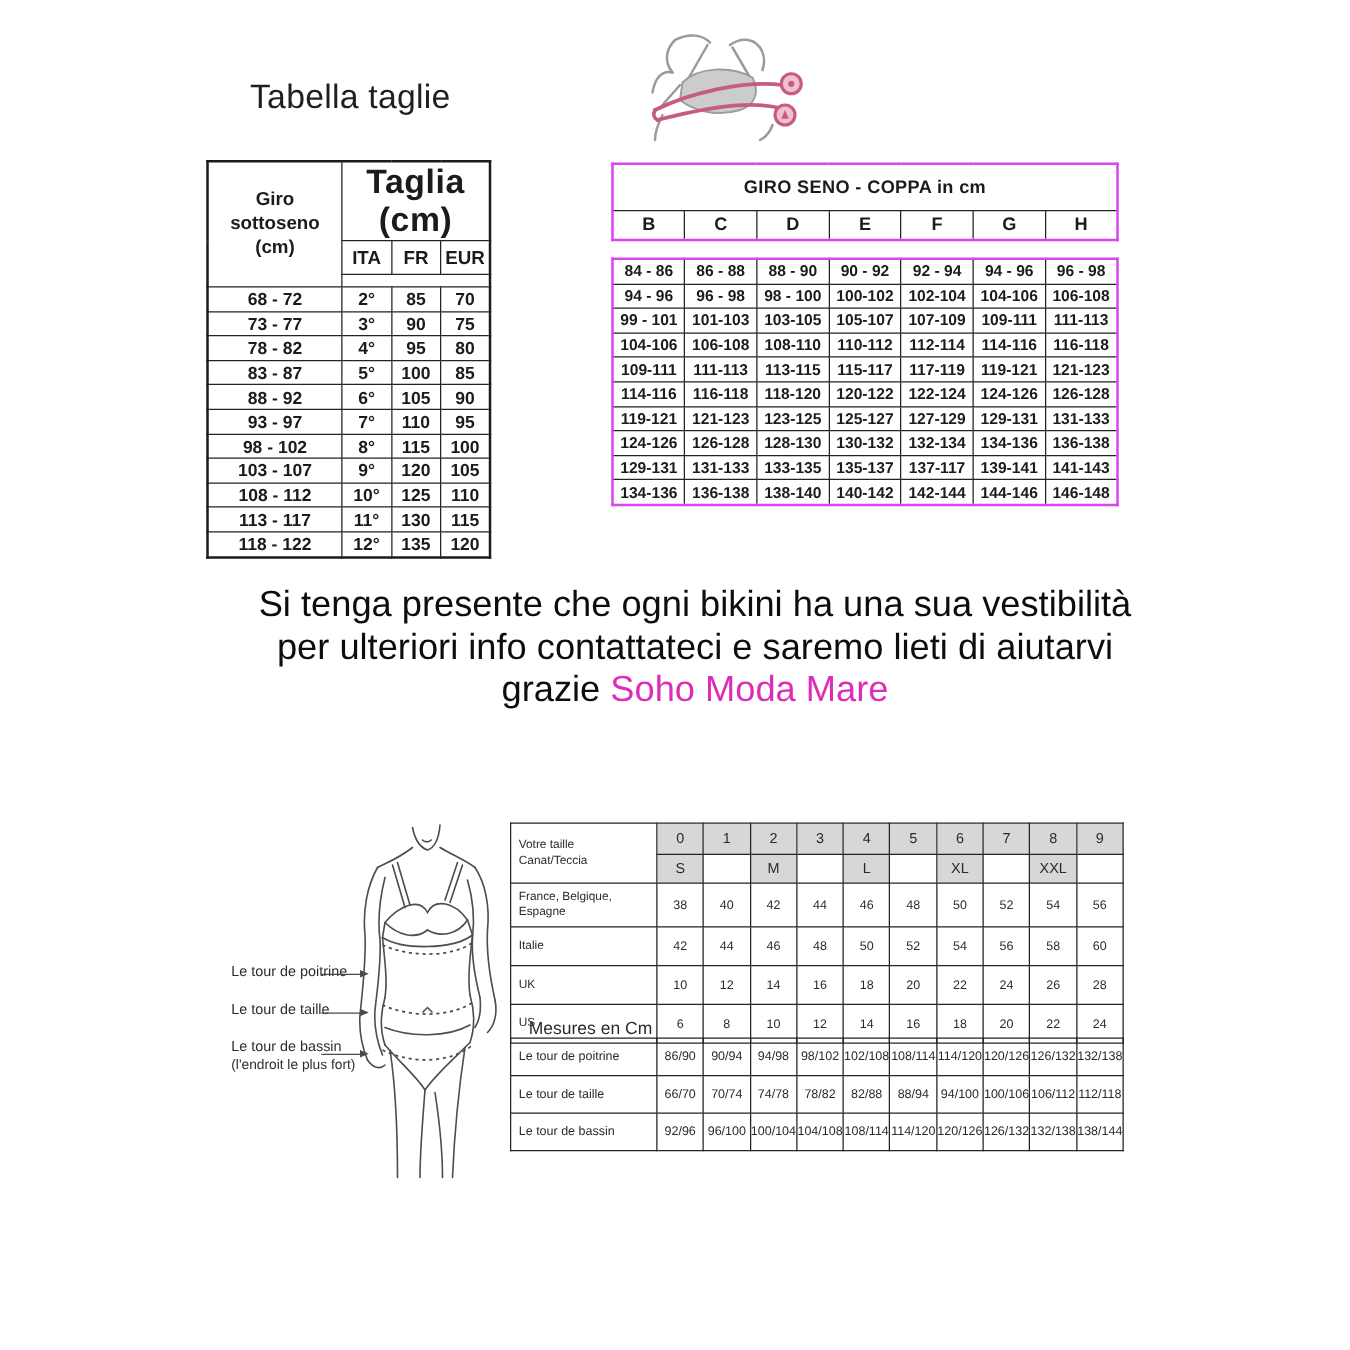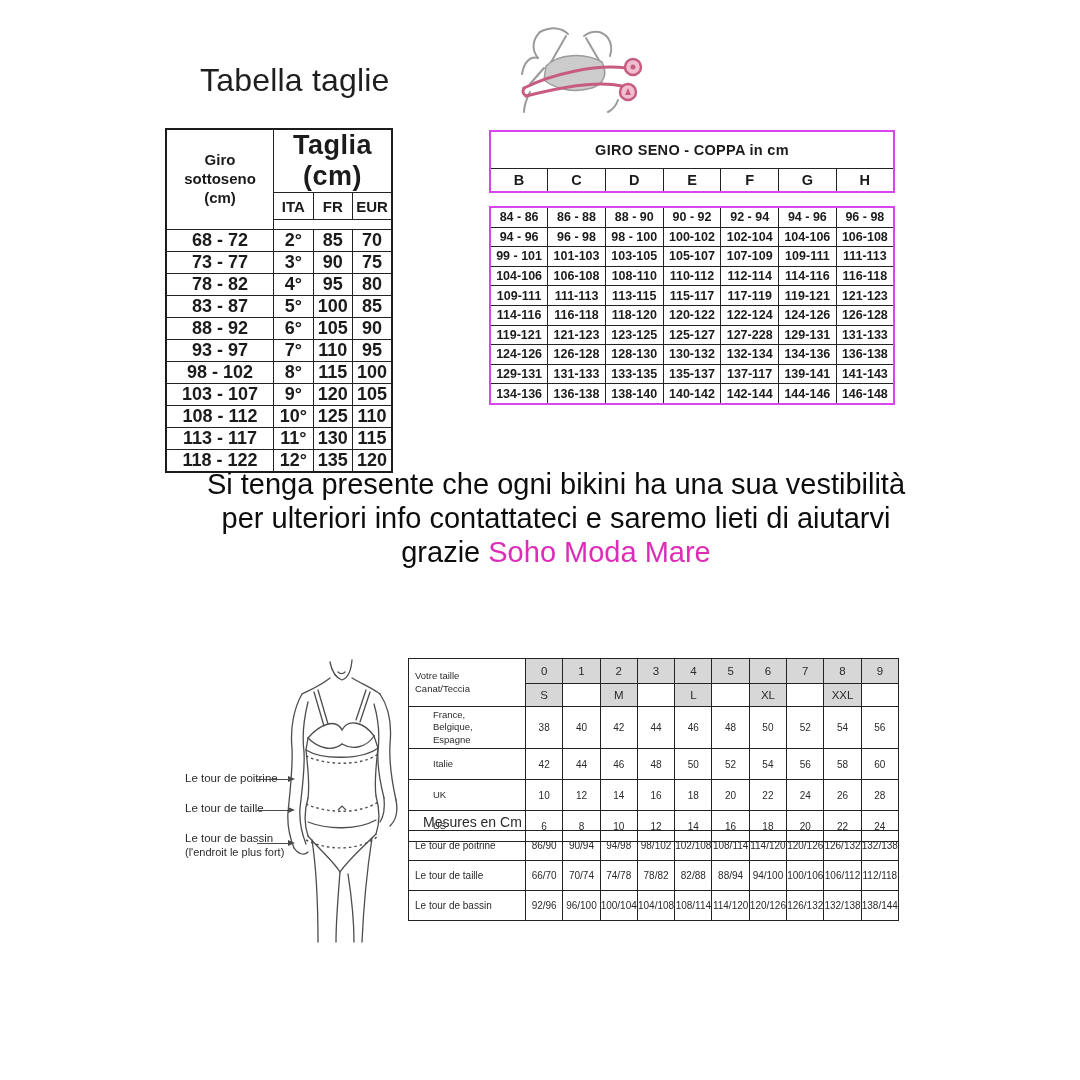--- a/index.html
+++ b/index.html
@@ -4,35 +4,35 @@
 <style>
   html,body{margin:0;padding:0;}
   body{
     width:1080px;height:1080px;position:relative;overflow:hidden;
     background:#ffffff;color:#1b1b1b;
     font-family:"Liberation Sans","DejaVu Sans",sans-serif;
   }
   .abs{position:absolute;}
 
   
-  #page-title{left:200px;top:62px;font-size:32px;color:#1f1f1f;letter-spacing:.2px;}
+  #page-title{left:200px;top:62px;font-size:27px;color:#1f1f1f;letter-spacing:.2px;}
 
   
   table{border-collapse:collapse;table-layout:fixed;}
   td,th{border:1px solid #232323;text-align:center;vertical-align:middle;
         padding:0;font-weight:600;color:#1b1b1b;overflow:hidden;}
 
   
   #left-table{left:165px;top:128px;}
   #left-table table{width:228px;border:2px solid #1c1c1c;}
   #left-table .lt-corner{width:76px;font-size:15px;font-weight:600;line-height:1.25;padding:2px 15px;}
   #left-table .lt-group{font-size:27px;font-weight:600;height:40px;letter-spacing:.5px;}
   #left-table .lt-sub th{font-size:15px;height:26px;}
   #left-table .lt-spacer th{height:9px;border-left:none;border-right:none;}
-  #left-table tbody td{font-size:18px;height:18.6px;}
+  #left-table tbody td{font-size:14px;height:18.6px;}
   #left-table tbody td:first-child{width:76px;}
 
   
   #right-table{left:489px;top:130px;width:406px;}
   #right-table table{width:406px;border:2px solid #d946ef;}
   #right-table .rt-title th{font-size:14.5px;height:36px;font-weight:700;letter-spacing:.3px;}
   #right-table .rt-letters th{font-size:14.5px;height:22px;font-weight:600;}
   #right-table .rt-gap{height:13px;}
   #right-table tbody td{font-size:12.5px;height:18.6px;font-weight:600;}
 
@@ -50,21 +50,21 @@
 
   
   #bottom-table{left:408px;top:658px;width:549px;}
   #bottom-table table{width:491px;border:1.5px solid #232323;}
   #bottom-table td,#bottom-table th{font-weight:400;color:#2a2a2a;}
   #bottom-table .corner{width:104px;text-align:left;padding:2px 6px;font-size:9.5px;line-height:1.35;background:#fff;}
   #bottom-table .num-row td{background:#d7d7d7;font-size:11.5px;height:24px;}
   #bottom-table .sz-row td{background:#d7d7d7;font-size:11.5px;height:22px;}
   #bottom-table .sz-row td:empty{background:#ffffff;}
   #bottom-table tbody td{font-size:10px;height:26px;}
-  #bottom-table tbody td:first-child{width:104px;text-align:left;padding:2px 24px;font-size:9.5px;line-height:1.3;border-radius:16px;}
+  #bottom-table tbody td:first-child{width:104px;text-align:left;padding:2px 6px;font-size:9.5px;line-height:1.3;border-radius:16px;}
   #bottom-table tbody tr.tall td{height:30px;}
   #mesures-label{left:423px;top:814px;font-size:14px;color:#2a2a2a;}
   #mesures-table{left:408px;top:830px;}
   #mesures-table table{width:491px;border:1.5px solid #232323;}
   #mesures-table tbody td{font-size:10px;height:25px;font-weight:400;color:#2a2a2a;}
   #mesures-table tbody td:first-child{width:104px;text-align:left;padding:2px 6px;font-size:10px;}
 
   svg{display:block;}
 </style>
 </head>
@@ -258,21 +258,21 @@
           <td>120-122</td>
           <td>122-124</td>
           <td>124-126</td>
           <td>126-128</td>
         </tr>
         <tr>
           <td>119-121</td>
           <td>121-123</td>
           <td>123-125</td>
           <td>125-127</td>
-          <td>127-228</td>
+          <td>127-129</td>
           <td>129-131</td>
           <td>131-133</td>
         </tr>
         <tr>
           <td>124-126</td>
           <td>126-128</td>
           <td>128-130</td>
           <td>130-132</td>
           <td>132-134</td>
           <td>134-136</td>

